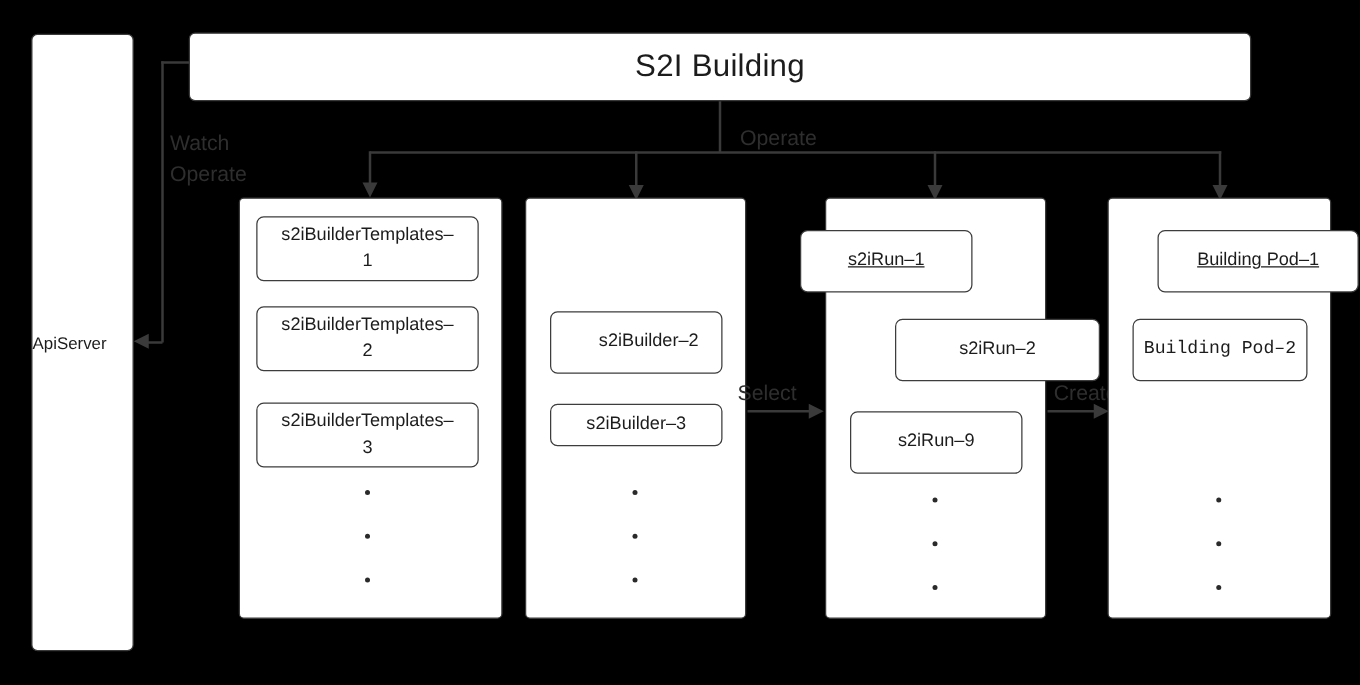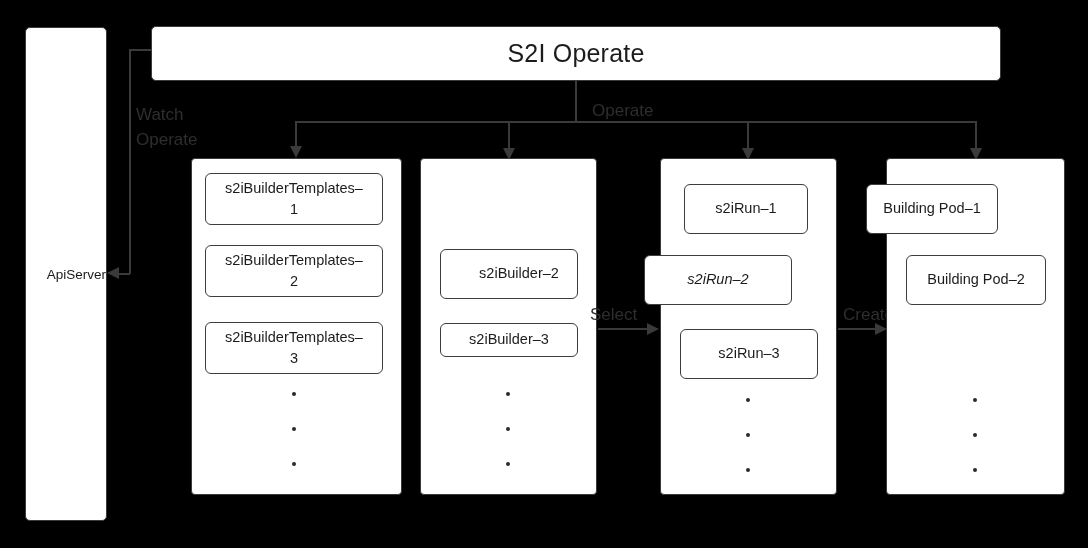--- a/index.html
+++ b/index.html
@@ -64,21 +64,21 @@
     letter-spacing: 0.2px;
   }
   
   #apiserver-box {
     left: 25px;
     top: 27px;
     width: 82px;
     height: 494px;
     display: flex;
     align-items: center;
-    justify-content: flex-end;
+    justify-content: flex-start;
   }
   #apiserver-label {
     font-size: 13.5px;
     color: #1c1c1c;
   }
   
   .line-h {
     position: absolute;
     background: #3a3a3a;
     height: 1.6px;
@@ -135,21 +135,21 @@
     border-radius: 50%;
     background: #2a2a2a;
   }
 </style>
 </head>
 <body>
 
 <div id="canvas">
 
   <div class="box" id="operator-box">
-    <span id="operator-title">S2I Operate</span>
+    <span id="operator-title">S2I Building</span>
   </div>
 
   <div class="box" id="apiserver-box">
     <span id="apiserver-label">ApiServer</span>
   </div>
 
   <div class="line-h" style="left:129px; top:49px; width:23px;"></div>
   <div class="line-v" style="left:129px; top:49px; height:225px;"></div>
   <div class="line-h" style="left:118px; top:273px; width:12px;"></div>
   <div class="arrow-left" style="left:107px; top:267px;"></div>
@@ -192,35 +192,35 @@
     <i></i>
     <i></i>
     <i></i>
   </div>
 
   <div class="edge-label" style="left:590px; top:303px;">Select</div>
   <div class="line-h" style="left:598px; top:328px; width:50px;"></div>
   <div class="arrow-right" style="left:647px; top:323px;"></div>
 
   <div class="container-box" style="left:660px; top:158px; width:177px; height:337px;"></div>
-  <div class="item-box" style="left:684px; top:184px; width:124px; height:50px;">s2iRun–1</div>
-  <div class="item-box" style="left:644px; top:255px; width:148px; height:50px;font-style:italic;">s2iRun–2</div>
-  <div class="item-box" style="left:680px; top:329px; width:138px; height:50px;">s2iRun–3</div>
+  <div class="item-box" style="left:640px; top:184px; width:138px; height:50px;text-decoration:underline;">s2iRun–1</div>
+  <div class="item-box" style="left:716px; top:255px; width:164px; height:50px;">s2iRun–2</div>
+  <div class="item-box" style="left:680px; top:329px; width:138px; height:50px;">s2iRun–9</div>
   <div class="ellipsis" style="left:745px; top:398px; width:6px; height:74px;">
     <i></i>
     <i></i>
     <i></i>
   </div>
 
   <div class="edge-label" style="left:843px; top:303px;">Create</div>
   <div class="line-h" style="left:838px; top:328px; width:38px;"></div>
   <div class="arrow-right" style="left:875px; top:323px;"></div>
 
   <div class="container-box" style="left:886px; top:158px; width:179px; height:337px;"></div>
-  <div class="item-box" style="left:866px; top:184px; width:132px; height:50px;">Building Pod–1</div>
-  <div class="item-box" style="left:906px; top:255px; width:140px; height:50px;">Building Pod–2</div>
+  <div class="item-box" style="left:926px; top:184px; width:161px; height:50px;text-decoration:underline;">Building Pod–1</div>
+  <div class="item-box" style="left:906px; top:255px; width:140px; height:50px;font-family:Liberation Mono, monospace;">Building Pod–2</div>
   <div class="ellipsis" style="left:972px; top:398px; width:6px; height:74px;">
     <i></i>
     <i></i>
     <i></i>
   </div>
 
 </div>
 
 </body></html>

